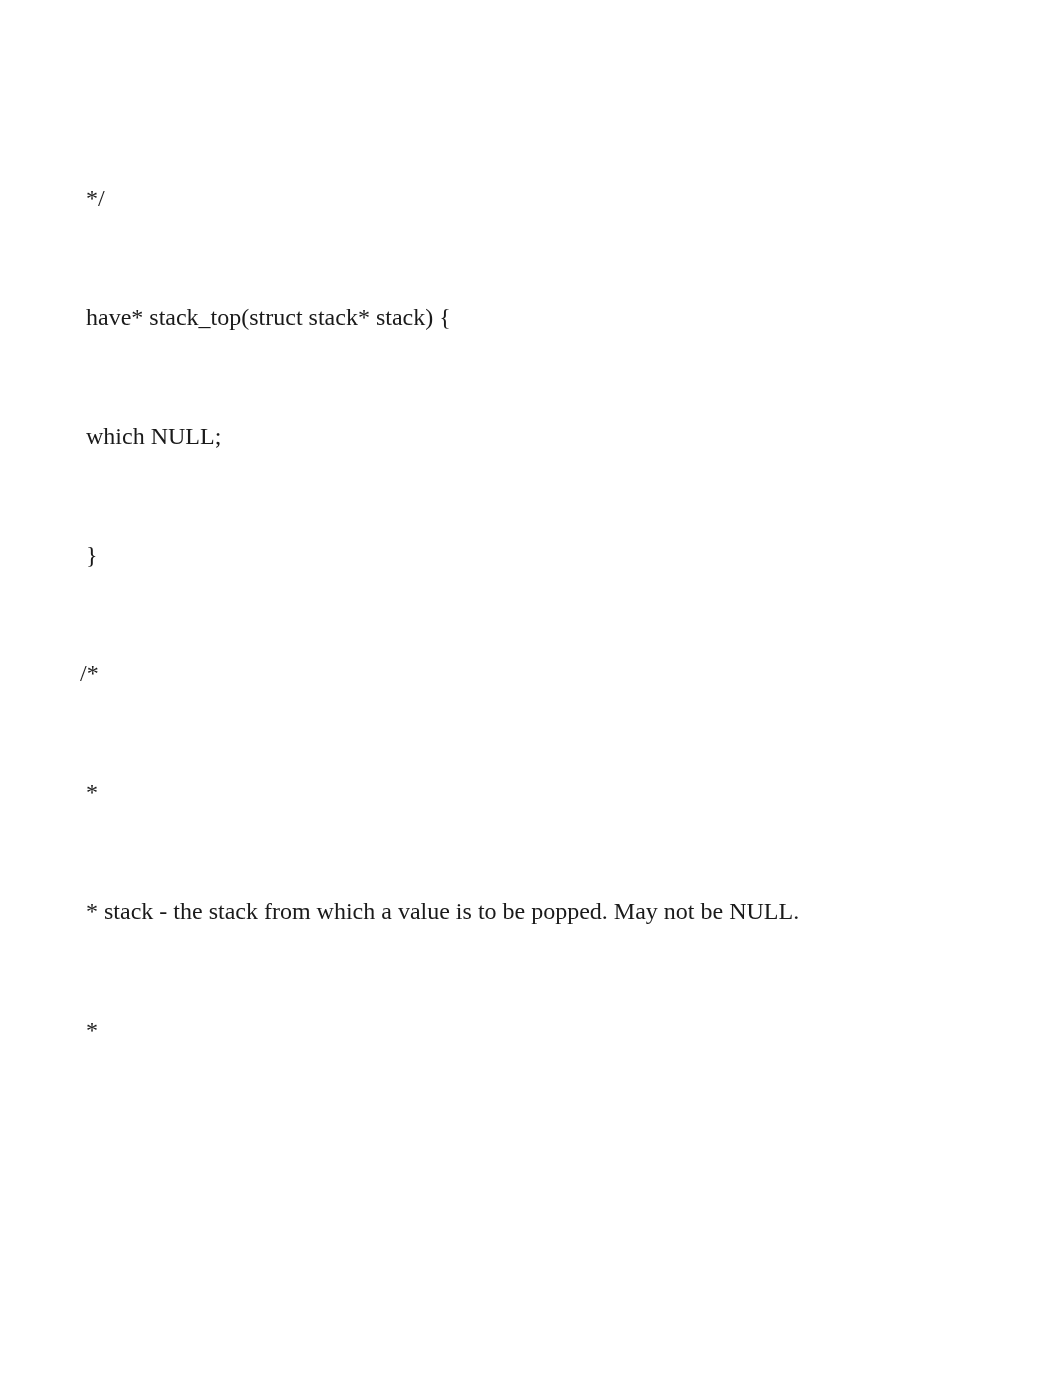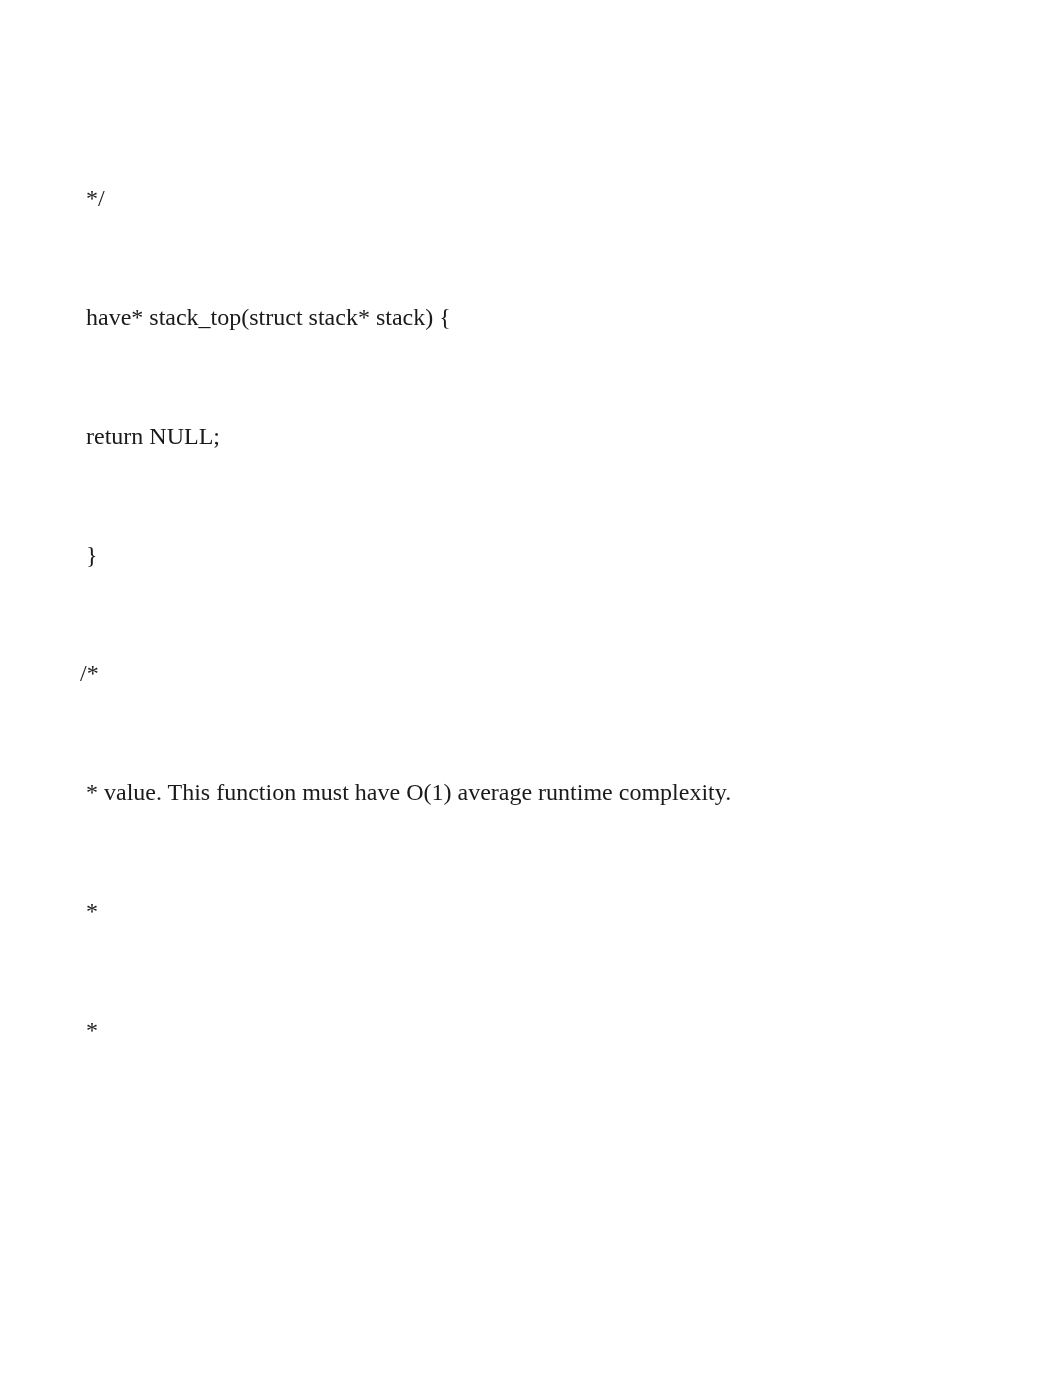--- a/index.html
+++ b/index.html
@@ -24,25 +24,25 @@
     .line {
       display: block;
     }
   </style>
 </head>
 <body>
 
 <div class="code-text">
   <span class="line"> */</span>
   <span class="line"> have* stack_top(struct stack* stack) {</span>
-  <span class="line"> return NULL;</span>
+  <span class="line"> which NULL;</span>
   <span class="line"> }</span>
   <span class="line">/*</span>
-  <span class="line"> * value. This function must have O(1) average runtime complexity.</span>
   <span class="line"> *</span>
+  <span class="line"> * stack - the stack from which a value is to be popped. May not be NULL.</span>
   <span class="line"> *</span>
   
   
   
   
   
   
   
   
   

